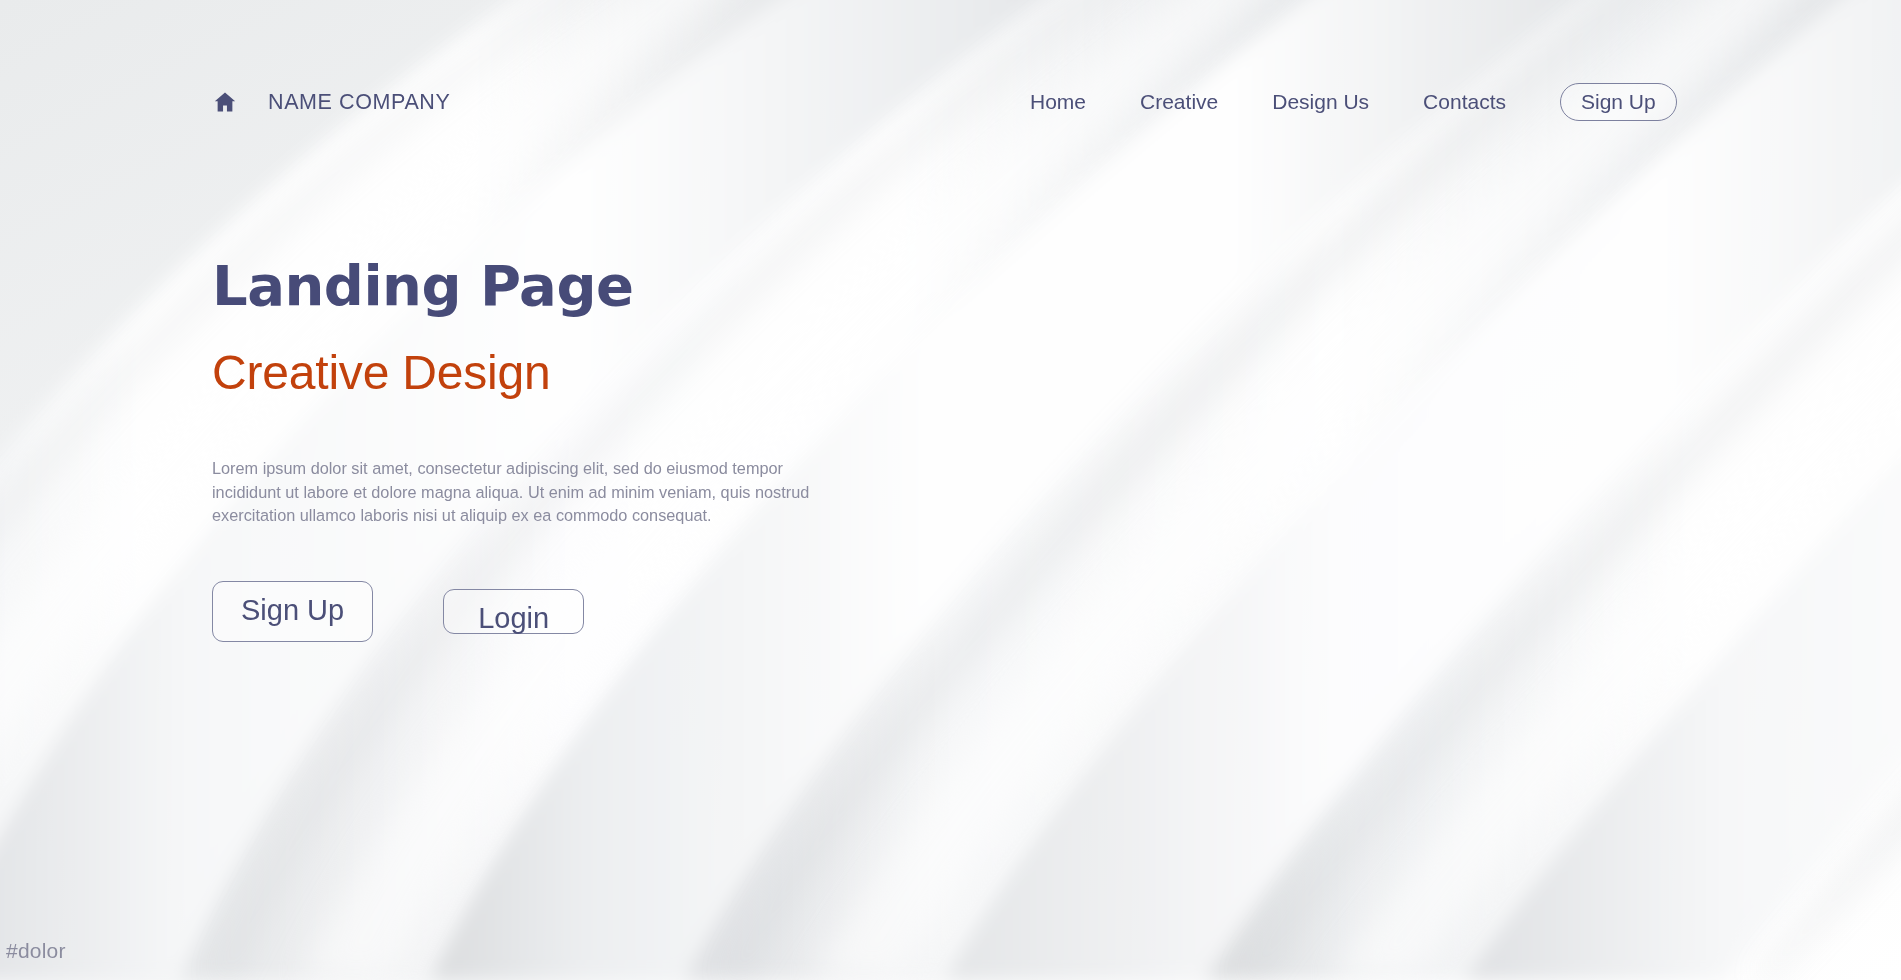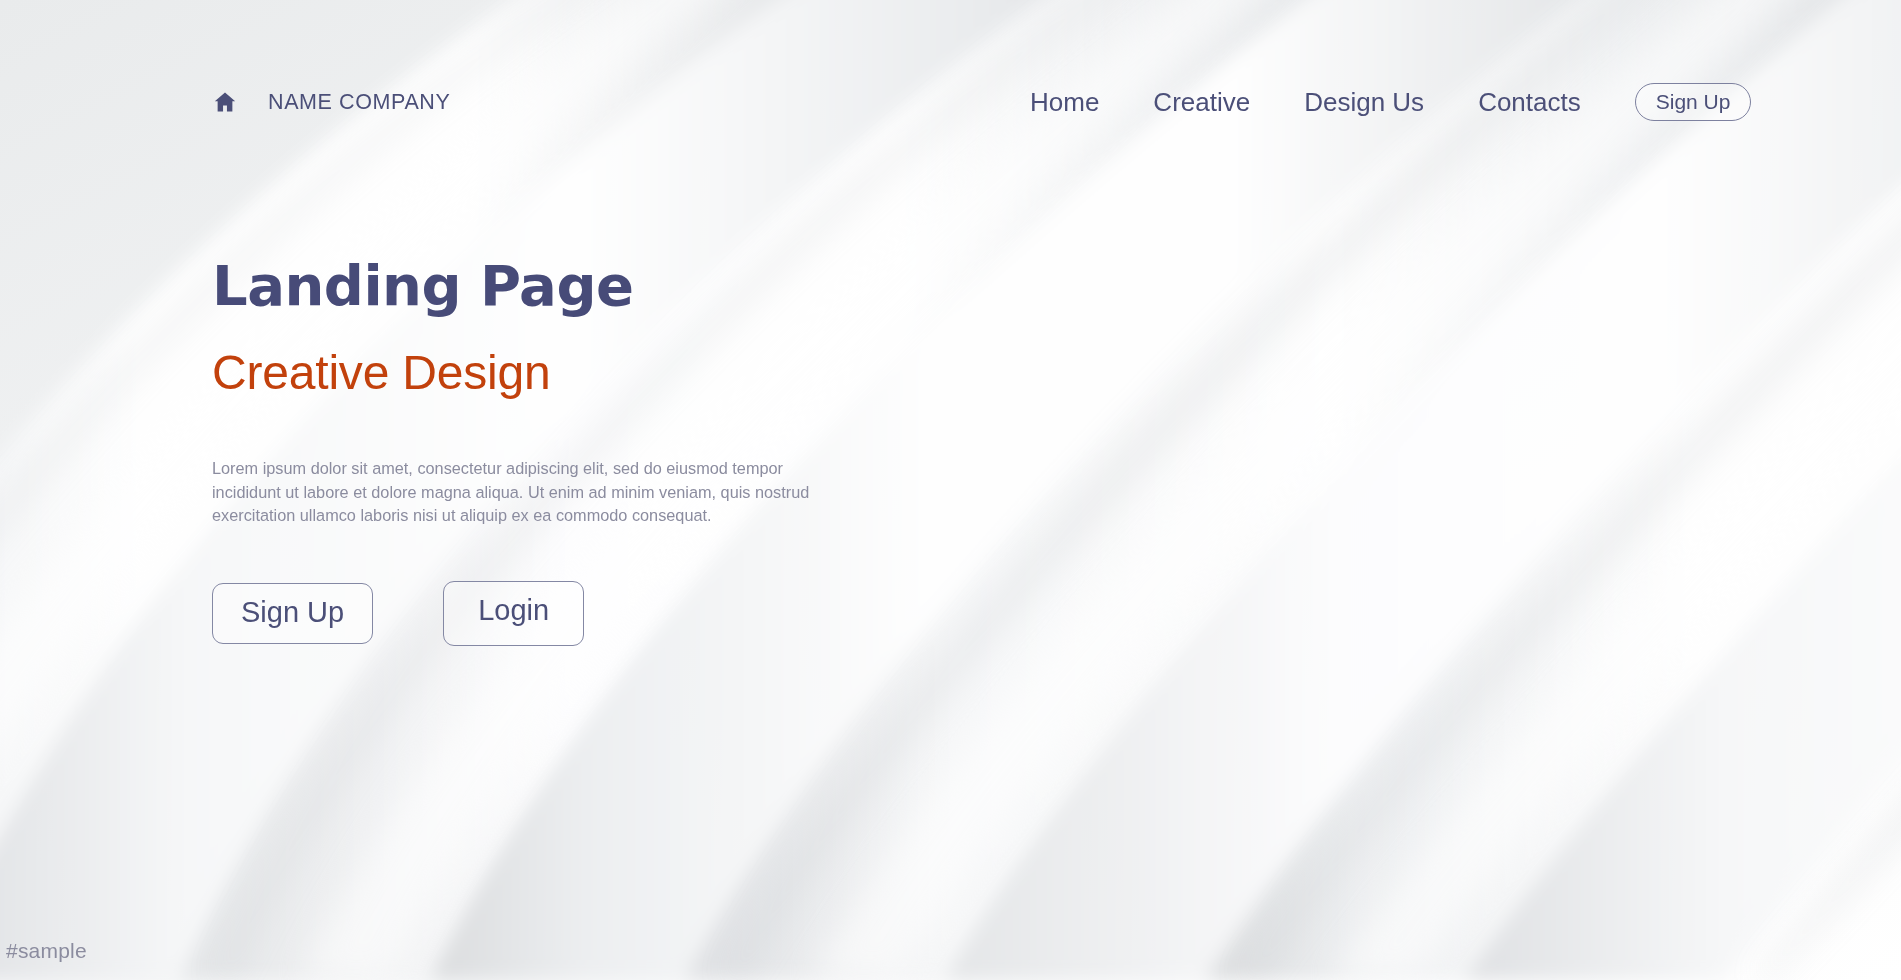--- a/index.html
+++ b/index.html
@@ -72,21 +72,21 @@
 
   .brand-name {
     font-size: 21.5px;
     letter-spacing: 0.6px;
     color: #4b4f78;
     white-space: nowrap;
     font-weight: 400;
   }
 
   .nav-link {
-    font-size: 26px;
+    font-size: 21px;
     color: #4b4f78;
     white-space: nowrap;
     cursor: pointer;
     padding: 0 0;
     margin-right: 54px;
     text-decoration: none;
   }
 
   .nav-signup {
     font-size: 21px;
@@ -162,21 +162,21 @@
     color: #4b4f78;
     background: rgba(255,255,255,0.36);
     border: 1.6px solid #8488a4;
     border-radius: 11px;
     cursor: pointer;
     line-height: 1;
     white-space: nowrap;
   }
 
   .btn-signup { padding: 14px 28px 16px; }
-  .btn-login  { padding: 14px 34px 20px; }
+  .btn-login  { padding: 14px 34px 0; }
 
   
   .watermark {
     position: absolute;
     left: 6px;
     bottom: 17px;
     font-size: 21px;
     color: #8b8c9f;
     letter-spacing: 0.2px;
     white-space: nowrap;
@@ -286,15 +286,15 @@
 
     <p class="hero-text">Lorem ipsum dolor sit amet, consectetur adipiscing elit, sed do eiusmod tempor incididunt ut labore et dolore magna aliqua. Ut enim ad minim veniam, quis nostrud exercitation ullamco laboris nisi ut aliquip ex ea commodo consequat.</p>
 
     <div class="hero-actions">
       <button class="btn btn-signup">Sign Up</button>
       <button class="btn btn-login">Login</button>
     </div>
 
   </section>
 
-  <div class="watermark">#sample</div>
+  <div class="watermark">#dolor</div>
 
 </div>
 
 </body></html>

